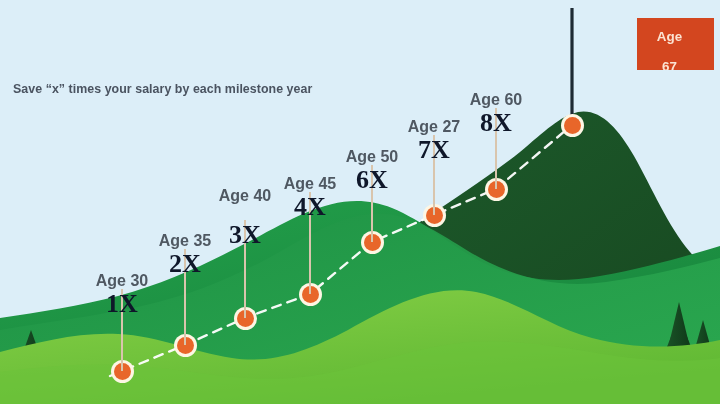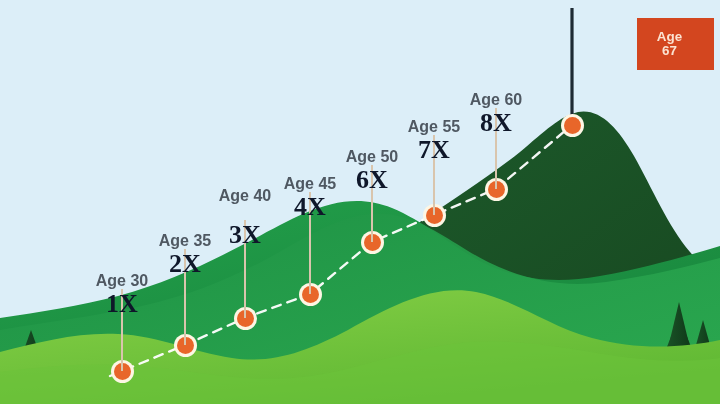--- a/index.html
+++ b/index.html
@@ -50,21 +50,21 @@
   }
   .flag-age{
     position:absolute;left:72px;top:13px;width:77px;height:52px;
     background:#d3461f;
     clip-path:polygon(0 0,100% 0,100% 100%,84% 50%,100% 100%,0 100%);
     display:flex;flex-direction:column;align-items:center;justify-content:center;
     line-height:1.04;
     font-size:13.4px;font-weight:700;color:#fbe3d2;text-align:center;
     padding-right:12px;box-sizing:border-box;
   }
-  .flag-age span{display:block;}
+  .flag-age span{display:block;margin-top:16px;}
 </style>
 </head>
 <body>
 
 <div id="stage">
 
   <svg id="scene" viewBox="0 0 720 404" preserveAspectRatio="none">
     <defs>
       <linearGradient id="gDark" x1="0" y1="0" x2="1" y2="1">
         <stop offset="0" stop-color="#1d5c2c"></stop>
@@ -163,26 +163,27 @@
       <div class="ms-x" style="left: 245px; top: 174px;">3X</div>
       <div class="ms-age" style="left: 245px; top: 188px;">Age 40</div>
       <div style="position: absolute; left: 309.25px; top: 192px; width: 1.5px; height: 102px; background: rgb(217, 197, 173);"></div>
       <div class="ms-x" style="left: 310px; top: 146px;">4X</div>
       <div class="ms-age" style="left: 310px; top: 176px;">Age 45</div>
       <div style="position: absolute; left: 371.25px; top: 165px; width: 1.5px; height: 77px; background: rgb(217, 197, 173);"></div>
       <div class="ms-x" style="left: 372px; top: 119px;">6X</div>
       <div class="ms-age" style="left: 372px; top: 149px;">Age 50</div>
       <div style="position: absolute; left: 433.25px; top: 135px; width: 1.5px; height: 80px; background: rgb(217, 197, 173);"></div>
       <div class="ms-x" style="left: 434px; top: 89px;">7X</div>
-      <div class="ms-age" style="left: 434px; top: 119px;">Age 55</div>
+      <div class="ms-age" style="left: 434px; top: 119px;">Age 27</div>
       <div style="position: absolute; left: 495.25px; top: 108px; width: 1.5px; height: 81px; background: rgb(217, 197, 173);"></div>
       <div class="ms-x" style="left: 496px; top: 62px;">8X</div>
       <div class="ms-age" style="left: 496px; top: 92px;">Age 60</div>
     </div>
 
+  <div class="subhead">Save “x” times your salary by each milestone year</div>
 
   <div id="flagwrap">
     <div class="flag-age">
       <span>Age</span>
       <span>67</span>
     </div>
   </div>
 
 </div>
 

